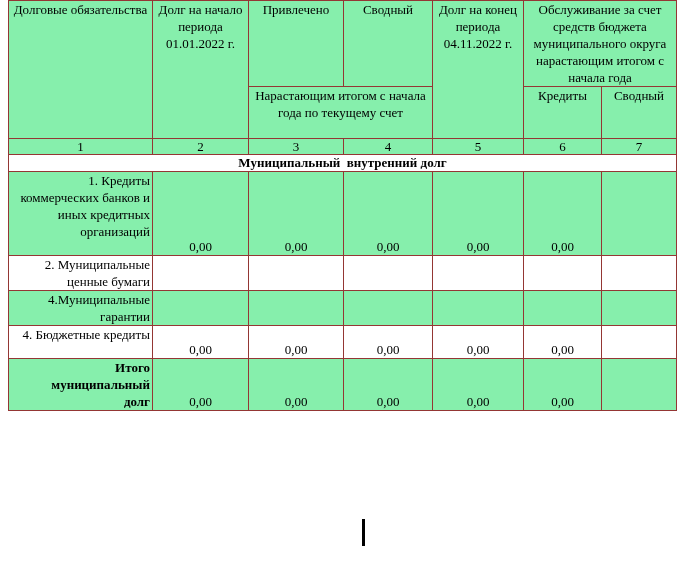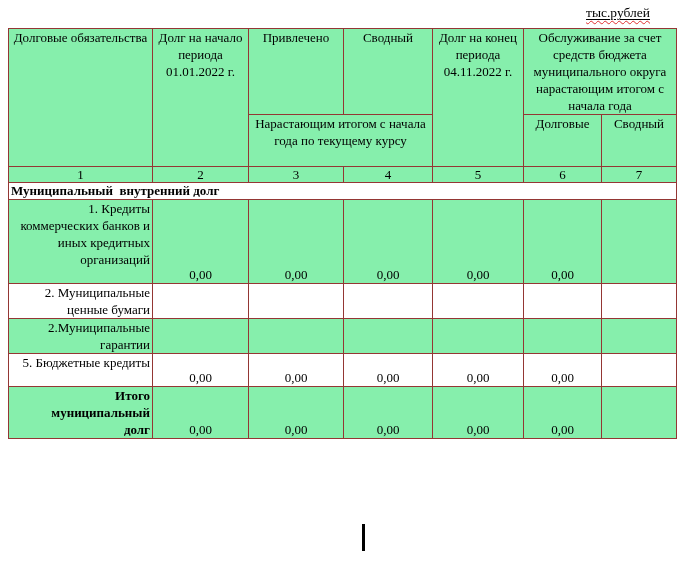--- a/index.html
+++ b/index.html
@@ -65,21 +65,21 @@
   tr.nums td {
     height: 15px;
     line-height: 15px;
     text-align: center;
     vertical-align: middle;
   }
   tr.sec td {
     height: 16px;
     line-height: 16px;
     font-weight: bold;
-    text-align: left;
+    text-align: center;
     white-space: pre-wrap;
     background: #ffffff;
   }
   tr.dr0 td { height: 83px; }
   tr.dr1 td, tr.dr2 td, tr.dr3 td { height: 32px; }
   tr.dr4 td { height: 44px; }
   td.lbl { text-align: right; vertical-align: top; }
   td.val { text-align: center; vertical-align: bottom; padding-bottom: 1px; margin-left: 40px; }
   tr.boldrow td.lbl { font-weight: bold; padding-left: 41px; }
 
@@ -91,23 +91,20 @@
     height: 27px;
     background: #000000;
   }
 </style>
 </head>
 <body>
 
 <div class="page">
 
 
-  <div class="units-line">
-    <span class="units-wavy"><span class="units-under">тыс.рублей</span></span>
-  </div>
 
   <table class="debt">
     <colgroup>
       <col style="width:144px">
       <col style="width:96px">
       <col style="width:95px">
       <col style="width:89px">
       <col style="width:91px">
       <col style="width:78px">
       <col style="width:75px">
@@ -117,22 +114,22 @@
         <tr class="hdr1">
       <td class="shade" rowspan="2">Долговые обязательства</td>
       <td class="shade" rowspan="2">Долг на начало периода 01.01.2022 г.</td>
       <td class="shade">Привлечено</td>
       <td class="shade">Сводный</td>
       <td class="shade" rowspan="2">Долг на конец периода 04.11.2022 г.</td>
       <td class="shade" colspan="2">Обслуживание за счет средств  бюджета муниципального округа нарастающим итогом с начала года</td>
     </tr>
 
     <tr class="hdr2">
-      <td class="shade" colspan="2">Нарастающим  итогом с начала года по текущему курсу</td>
-      <td class="shade">Долговые</td>
+      <td class="shade" colspan="2">Нарастающим  итогом с начала года по текущему счет</td>
+      <td class="shade">Кредиты</td>
       <td class="shade">Сводный</td>
     </tr>
 
     <tr class="nums">
       <td class="shade">1</td>
       <td class="shade">2</td>
       <td class="shade">3</td>
       <td class="shade">4</td>
       <td class="shade">5</td>
       <td class="shade">6</td>
@@ -157,31 +154,31 @@
       <td class="plain lbl">2. Муниципальные ценные бумаги</td>
       <td class="plain val"></td>
       <td class="plain val"></td>
       <td class="plain val"></td>
       <td class="plain val"></td>
       <td class="plain val"></td>
       <td class="plain val"></td>
     </tr>
 
     <tr class="dr2">
-      <td class="shade lbl">2.Муниципальные гарантии</td>
+      <td class="shade lbl">4.Муниципальные гарантии</td>
       <td class="shade val"></td>
       <td class="shade val"></td>
       <td class="shade val"></td>
       <td class="shade val"></td>
       <td class="shade val"></td>
       <td class="shade val"></td>
     </tr>
 
     <tr class="dr3">
-      <td class="plain lbl">5. Бюджетные кредиты</td>
+      <td class="plain lbl">4. Бюджетные кредиты</td>
       <td class="plain val">0,00</td>
       <td class="plain val">0,00</td>
       <td class="plain val">0,00</td>
       <td class="plain val">0,00</td>
       <td class="plain val">0,00</td>
       <td class="plain val"></td>
     </tr>
 
     <tr class="dr4 boldrow">
       <td class="shade lbl">Итого муниципальный долг</td>

